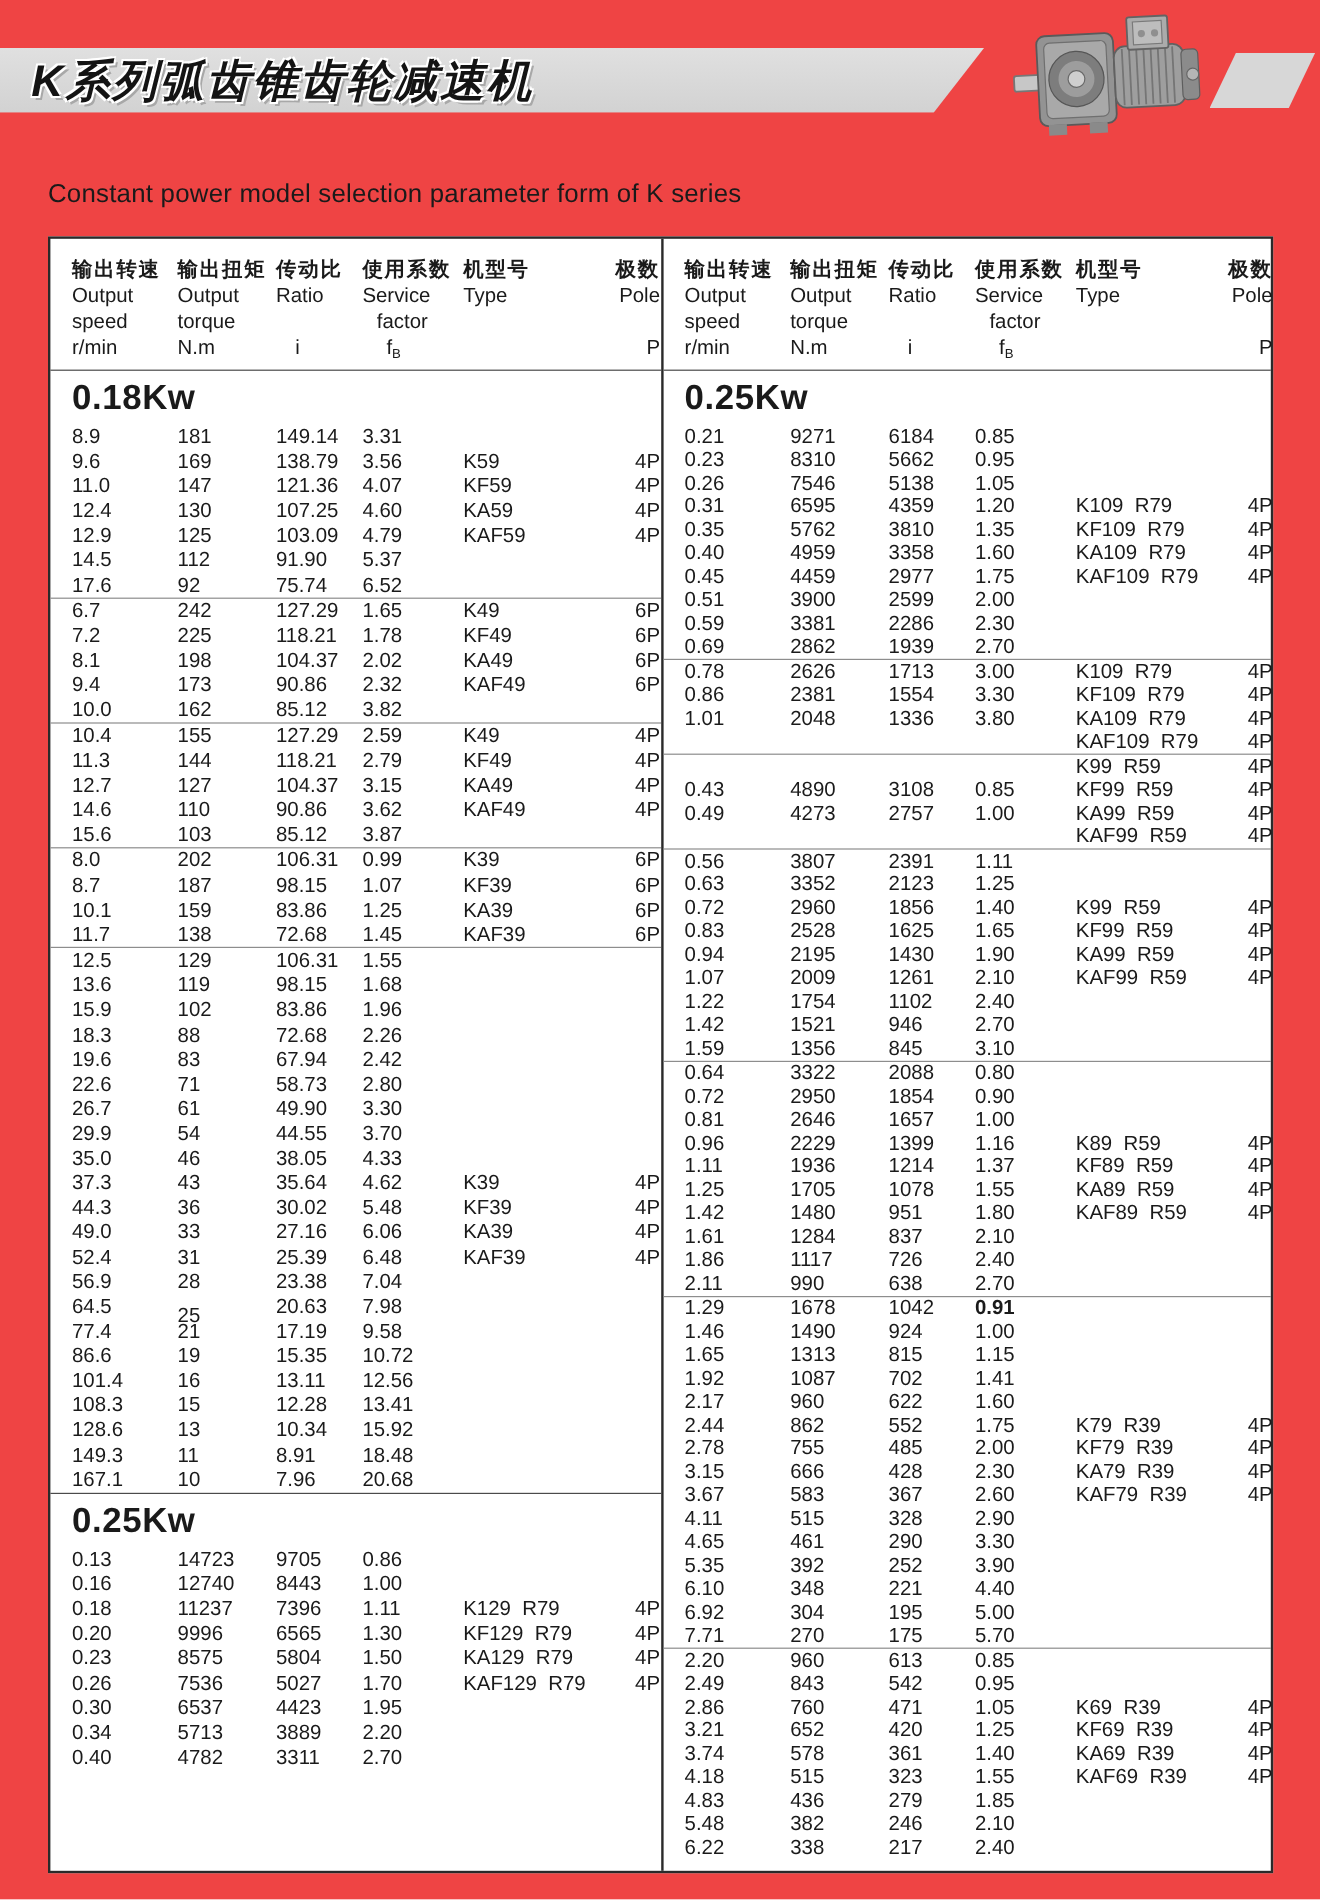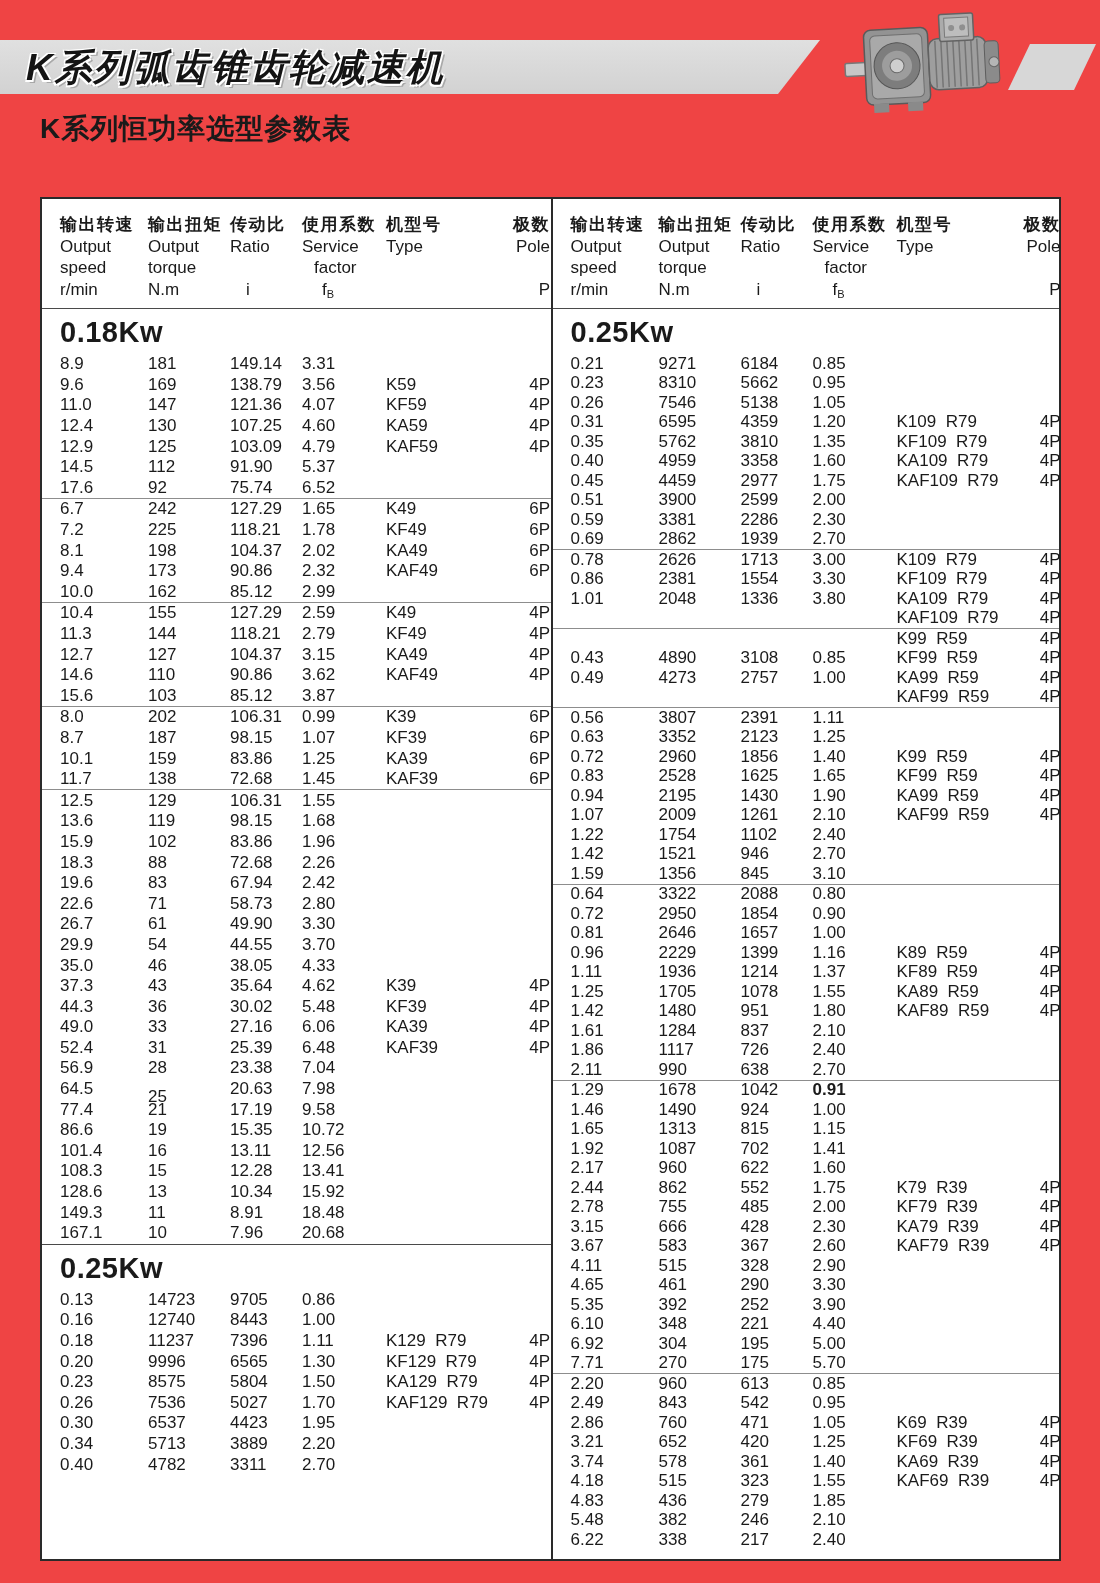--- a/index.html
+++ b/index.html
@@ -73,21 +73,21 @@
       <path d="M93 37v47M99 37v47M105 37v47M111 37v47M117 37v47M123 37v47M129 37v47M135 37v47" stroke="#757575" stroke-width="1.5"></path>
       <rect x="142" y="40" width="14" height="42" rx="4" fill="#8b8b8b" stroke="#5e5e5e"></rect>
       <circle cx="151" cy="61" r="5" fill="#b5b5b5" stroke="#666"></circle>
       <rect x="98" y="11" width="34" height="27" rx="2" fill="#ababab" stroke="#636363" stroke-width="1.5"></rect>
       <rect x="103" y="15" width="24" height="19" fill="#bdbdbd" stroke="#7a7a7a"></rect>
       <circle cx="110" cy="25" r="3" fill="#8f8f8f"></circle>
       <circle cx="121" cy="25" r="3" fill="#8f8f8f"></circle>
     </g>
   </svg>
 
-  <h1 class="title-zh">K系列恒功率选型参数表</h1>
+  <div class="title-en">Constant power model selection parameter form of K series</div>
 
   <div class="big-table">
     <div class="half half-left" id="half-left">
       <div class="thead">
   <div class="hcell speed">
     <div class="ln zh">输出转速</div>
     <div class="ln en1">Output</div>
     <div class="ln en2">speed</div>
     <div class="ln unit">r/min</div>
   </div>
@@ -175,21 +175,21 @@
             <div class="cell" style="grid-area: 3 / 2;">198</div>
             <div class="cell" style="grid-area: 3 / 3;">104.37</div>
             <div class="cell" style="grid-area: 3 / 4;">2.02</div>
             <div class="cell" style="grid-area: 4 / 1;">9.4</div>
             <div class="cell" style="grid-area: 4 / 2;">173</div>
             <div class="cell" style="grid-area: 4 / 3;">90.86</div>
             <div class="cell" style="grid-area: 4 / 4;">2.32</div>
             <div class="cell" style="grid-area: 5 / 1;">10.0</div>
             <div class="cell" style="grid-area: 5 / 2;">162</div>
             <div class="cell" style="grid-area: 5 / 3;">85.12</div>
-            <div class="cell" style="grid-area: 5 / 4;">2.99</div>
+            <div class="cell" style="grid-area: 5 / 4;">3.82</div>
             <div class="cell type" style="grid-area: 1 / 5;">K49</div>
             <div class="cell pole" style="grid-area: 1 / 6;">6P</div>
             <div class="cell type" style="grid-area: 2 / 5;">KF49</div>
             <div class="cell pole" style="grid-area: 2 / 6;">6P</div>
             <div class="cell type" style="grid-area: 3 / 5;">KA49</div>
             <div class="cell pole" style="grid-area: 3 / 6;">6P</div>
             <div class="cell type" style="grid-area: 4 / 5;">KAF49</div>
             <div class="cell pole" style="grid-area: 4 / 6;">6P</div>
           </div>
           <div class="block">

